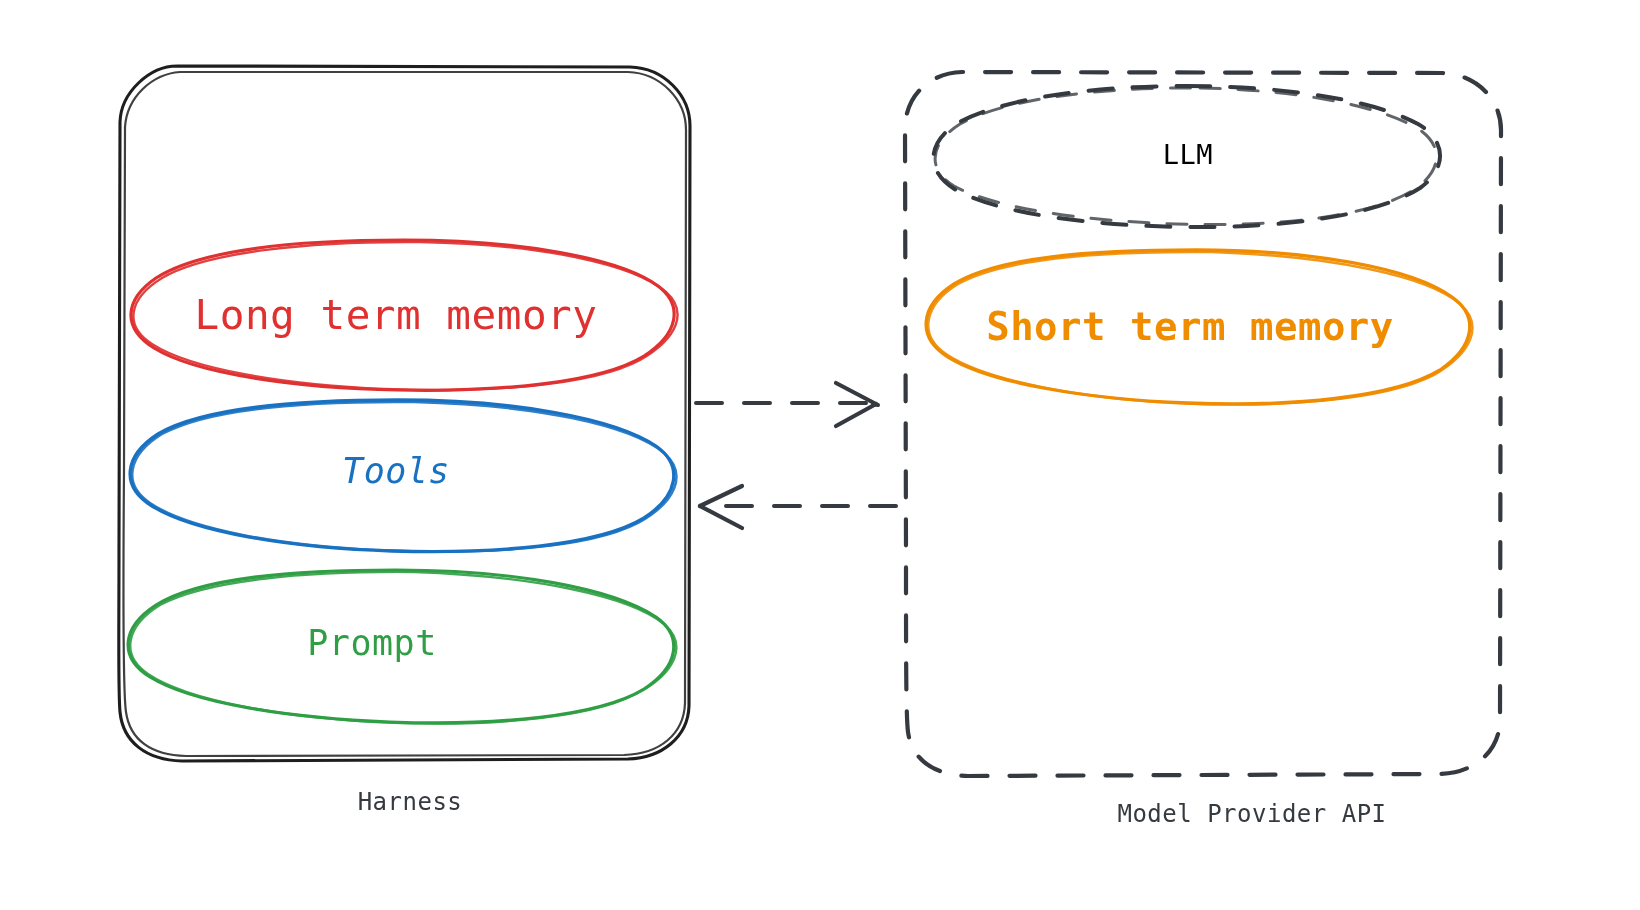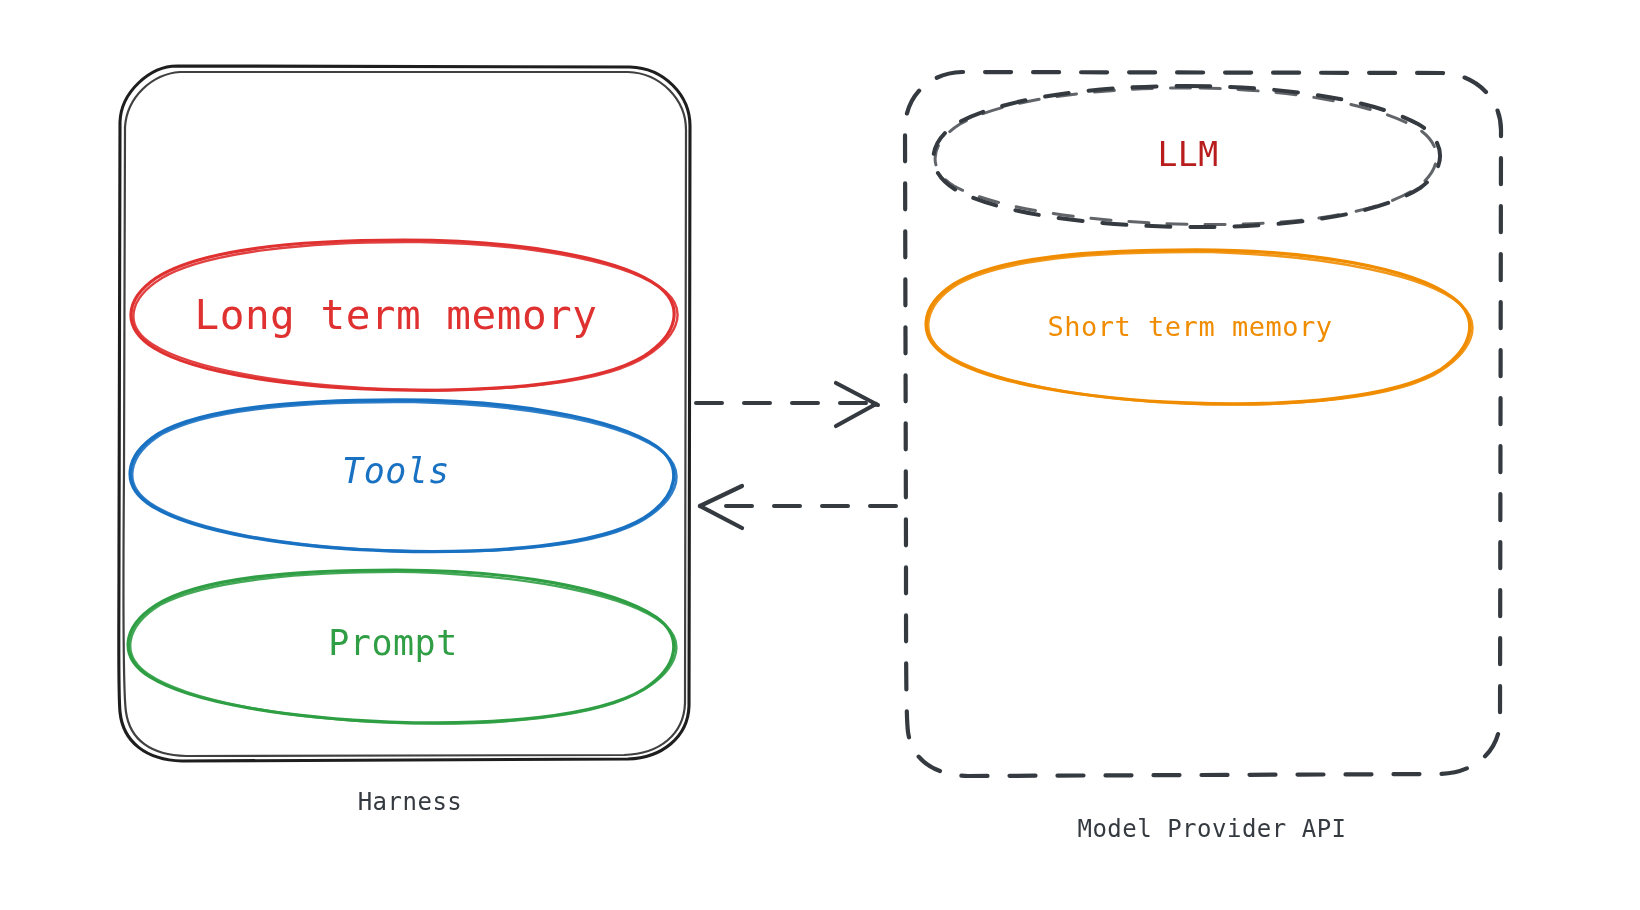--- a/index.html
+++ b/index.html
@@ -44,25 +44,26 @@
     color: #1971c2;
     font-size: 35px;
     font-style: italic;
   }
   .lbl-ellipse-green {
     color: #2f9e44;
     font-size: 35px;
   }
   .lbl-ellipse-orange {
     color: #f08c00;
+    font-size: 39px;
+    font-weight: bold;
+  }
+  .lbl-dark {
+    color: #000000;
     font-size: 27px;
-  }
-  .lbl-dark {
-    color: #b91c1c;
-    font-size: 33px;
   }
   .lbl-caption {
     color: #343a40;
     font-size: 24px;
   }
 </style>
 </head>
 <body>
 
 <div id="canvas">
@@ -202,23 +203,23 @@
       <path d="M 700 506 L 742 486" fill="none" stroke="#343a40" stroke-width="4.2" stroke-linecap="round"></path>
       <path d="M 700 506 L 742 528" fill="none" stroke="#343a40" stroke-width="4.2" stroke-linecap="round"></path>
     </g>
 
   </svg>
 
   <div class="lbl lbl-ellipse-red" style="left:396px; top:315px;">Long term memory</div>
 
   <div class="lbl lbl-ellipse-blue" style="left:396px; top:471px;">Tools</div>
 
-  <div class="lbl lbl-ellipse-green" style="left:393px; top:643px;">Prompt</div>
+  <div class="lbl lbl-ellipse-green" style="left:372px; top:643px;">Prompt</div>
 
   <div class="lbl lbl-dark" style="left:1188px; top:154px;">LLM</div>
 
   <div class="lbl lbl-ellipse-orange" style="left:1190px; top:326px;">Short term memory</div>
 
   <div class="lbl lbl-caption" style="left:410px; top:802px;">Harness</div>
 
-  <div class="lbl lbl-caption" style="left:1212px; top:814px;margin-top:15px;">Model Provider API</div>
+  <div class="lbl lbl-caption" style="left:1252px; top:814px;">Model Provider API</div>
 
 </div>
 
 </body></html>

